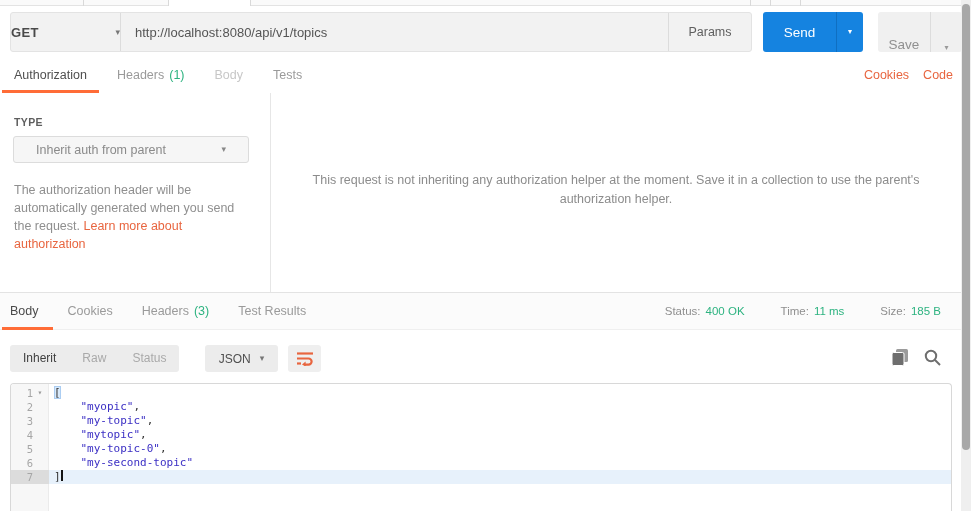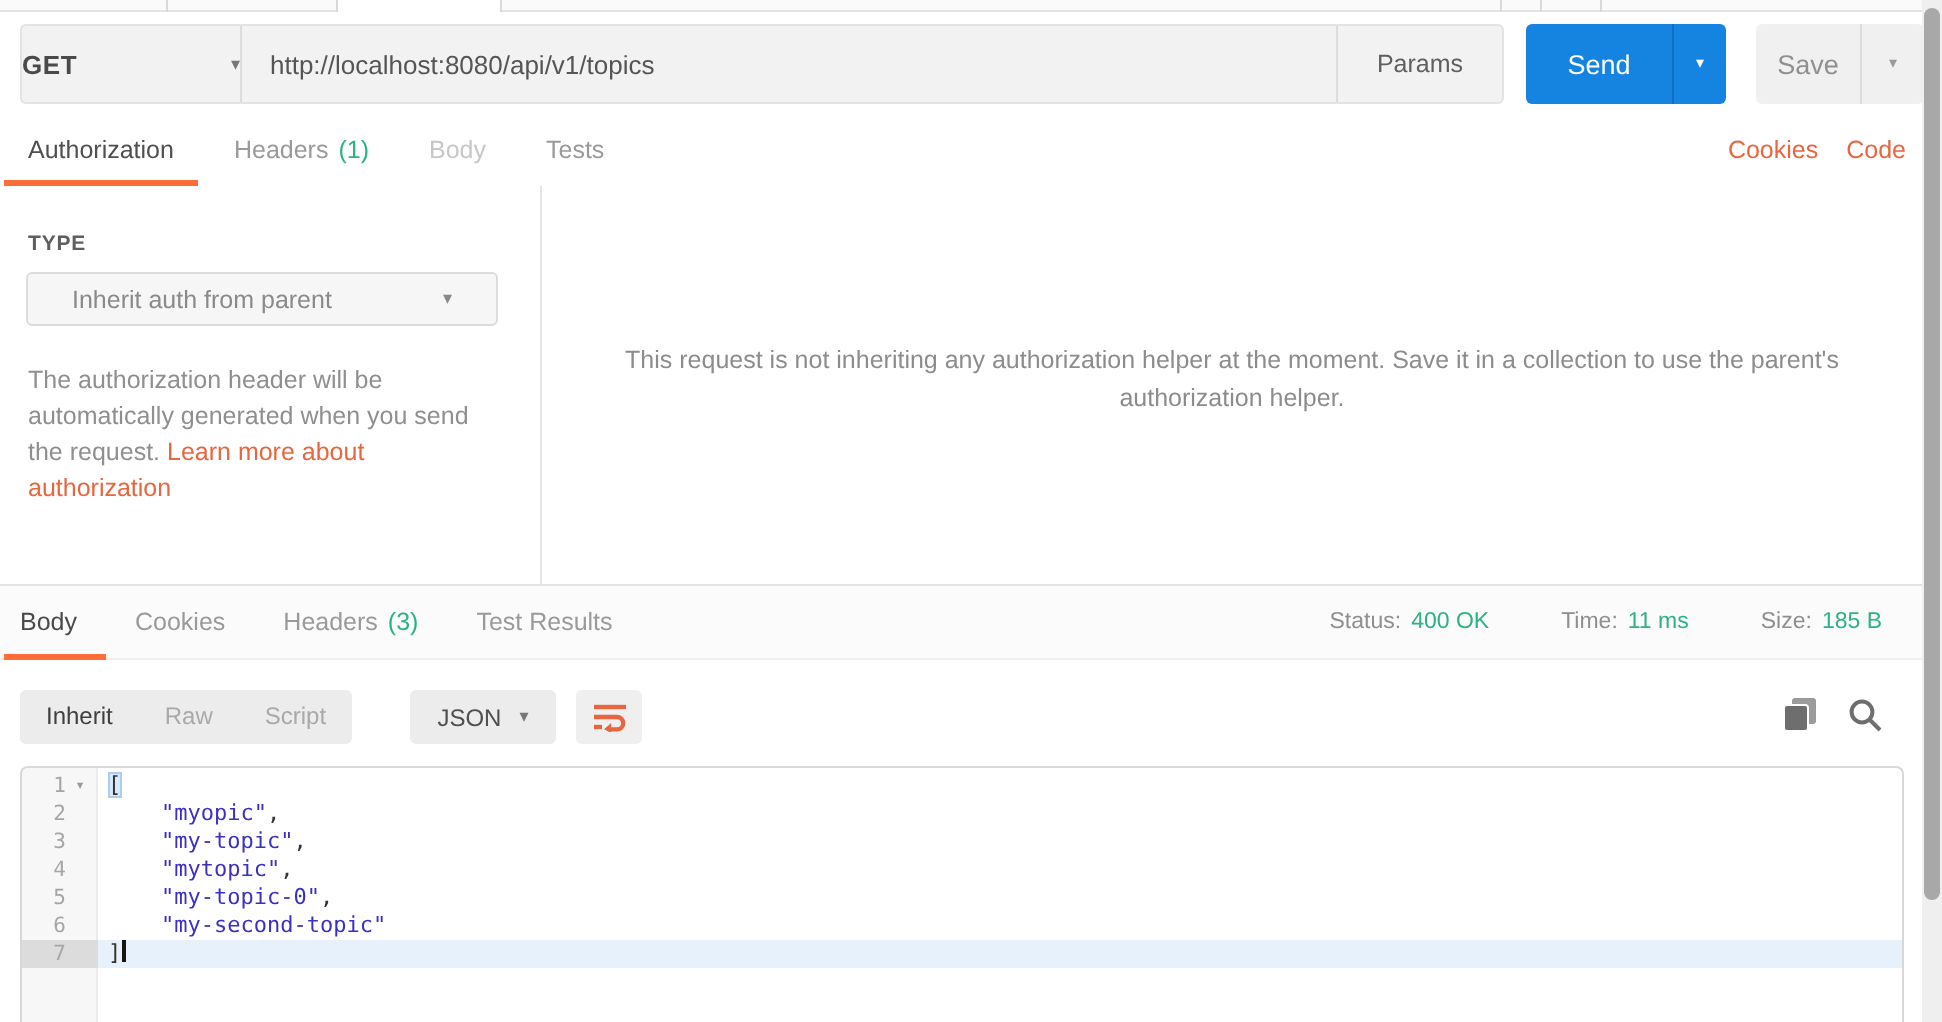--- a/index.html
+++ b/index.html
@@ -33,21 +33,21 @@
 
   .send-btn { position:absolute; left:763px; top:12px; width:100px; height:40px;
     background:#1583e0; border-radius:3px; display:flex; cursor:pointer; }
   .send-btn .lbl { width:73px; display:flex; align-items:center; justify-content:center;
     color:#fff; font-size:13.5px; }
   .send-btn .sep { width:1px; height:100%; background:#0f6fc2; }
   .send-btn .dd { flex:1; display:flex; align-items:center; justify-content:center; }
   .send-btn .caret { color:#fff; font-size:8px; }
 
   .save-btn { position:absolute; left:878px; top:12px; width:84px; height:40px;
-    background:#f0f0f0; border-radius:3px; display:flex; cursor:pointer; }
+    background:#f0f0f0; border-radius:3px; display:flex; cursor:pointer;align-items:flex-end; }
   .save-btn .lbl { width:52px; display:flex; align-items:center; justify-content:center;
     color:#909090; font-size:13.5px; }
   .save-btn .sep { width:1px; height:100%; background:#dcdcdc; }
   .save-btn .dd { flex:1; display:flex; align-items:center; justify-content:center; }
   .save-btn .caret { color:#9a9a9a; font-size:8px; }
 
   
   .req-tabs { position:absolute; left:0; top:56px; width:971px; height:37px;
     display:flex; align-items:center; padding-left:14px; gap:30px; font-size:12.5px; color:#9a9a9a; }
   .req-tabs .tab { position:relative; height:100%; display:flex; align-items:center; cursor:pointer; white-space:nowrap; }
@@ -229,21 +229,21 @@
         <span class="k">Size:</span>
         <span class="v">185 B</span>
       </span>
     </div>
   </div>
 
   <div class="resp-toolbar">
     <div class="seg">
       <div class="opt active">Inherit</div>
       <div class="opt">Raw</div>
-      <div class="opt">Script</div>
+      <div class="opt">Status</div>
     </div>
     <div class="fmt-select">
       <span>JSON</span>
       <span class="caret">▾</span>
     </div>
     <div class="wrap-btn">
       <span style="display:flex">
         <svg width="18" height="15" viewBox="0 0 18 15">
           <path d="M1 2.5 H17" stroke="#e8653f" stroke-width="2.2" fill="none"></path>
           <path d="M1 7.5 H12.5 a3.1 3.1 0 0 1 0 6.2 H8.5" stroke="#e8653f" stroke-width="2.2" fill="none"></path>

